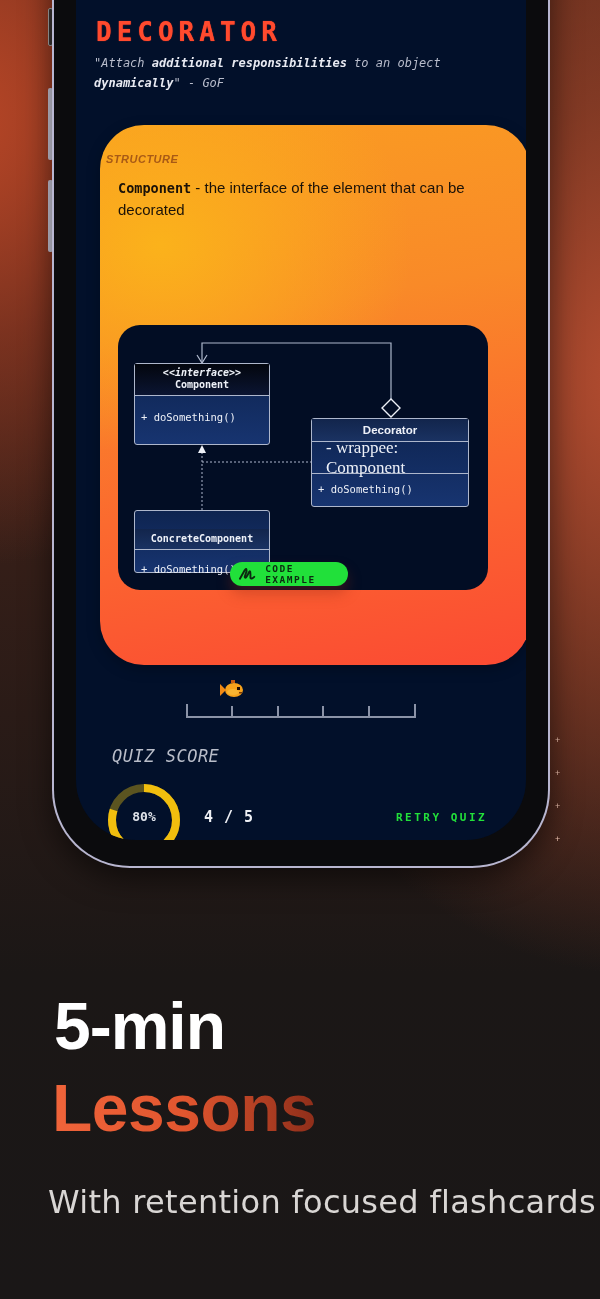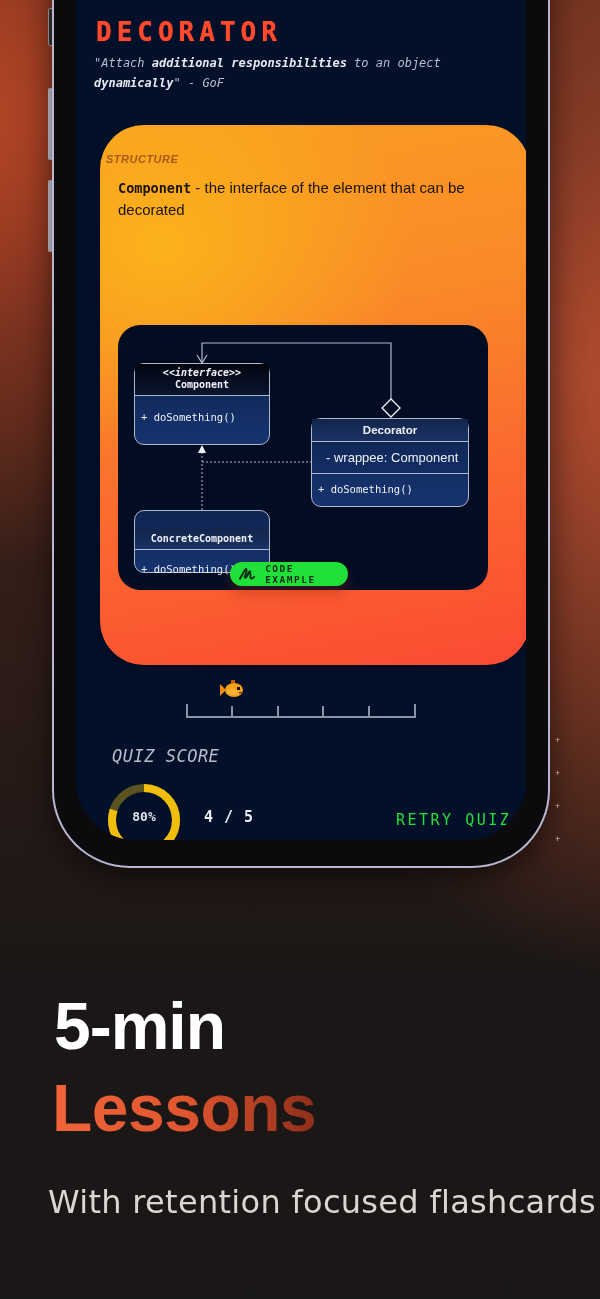--- a/index.html
+++ b/index.html
@@ -90,40 +90,40 @@
   
   .diagram {
     position: absolute; left: 18px; top: 200px;
     width: 370px; height: 265px;
     border-radius: 22px; background: #020d24;
     overflow: hidden;
   }
   .diagram svg { position: absolute; left: 0; top: 0; }
   .uml-box {
     position: absolute;
-    border: 1.5px solid #aeb7cc; border-radius: 10px;
+    border: 1.5px solid #aeb7cc; border-radius: 3px;
     background: linear-gradient(180deg, #0e2450 0%, #173470 100%);
     color: #eef1f8;
     font-family: "DejaVu Sans Mono", monospace;
   }
   .uml-head {
     text-align: center; font-size: 10px; font-weight: bold;
     border-bottom: 1.5px solid #aeb7cc; padding: 3px 0 4px;
     background: linear-gradient(180deg, #03060e 0%, #0b1532 100%);
     line-height: 12px;
   }
   .uml-head .stereo { font-style: italic; display: block; }
   .uml-row { font-size: 10.5px; padding: 0 6px; display: flex; align-items: center; }
   .uml-row.sep { border-bottom: 1.5px solid #aeb7cc; }
 
   .box-component { left: 16px; top: 38px; width: 136px; height: 82px; }
   .box-component .uml-row { height: 42px; }
   .box-decorator { left: 193px; top: 93px; width: 158px; height: 89px; }
   .box-decorator .uml-head { font-family: "Liberation Sans", sans-serif; font-size: 11.5px; padding: 5px 0; background: linear-gradient(180deg,#12254c,#1a3262); }
-  .box-decorator .r1 { height: 32px; font-family: Liberation Sans, sans-serif; font-size: 13px; padding-left: 14px; }
+  .box-decorator .r1 { height: 32px; font-family: Liberation Serif, serif; font-size: 17px; padding-left: 14px; }
   .box-decorator .r2 { height: 30px; }
   .box-concrete { left: 16px; top: 185px; width: 136px; height: 63px; }
   .box-concrete .uml-head { background: linear-gradient(180deg,#12254c,#1a3262); padding: 4px 12px; margin-top: 18px; }
   .box-concrete .uml-row { height: 38px; }
 
   
   .code-btn {
     position: absolute; left: 130px; top: 437px;
     width: 118px; height: 24px; border-radius: 12px;
     background: #21e03a;
@@ -151,21 +151,21 @@
     position: absolute; left: 30px; top: 869px; width: 76px; text-align: center;
     font-family: "DejaVu Sans Mono", monospace; font-weight: bold; font-size: 13px; color: #dfe3ea;
   }
   .score-frac {
     position: absolute; left: 128px; top: 868px;
     font-family: "DejaVu Sans Mono", monospace; font-weight: bold; font-size: 15px;
     color: #eef0f5; letter-spacing: 1px;
   }
   .retry-btn {
     position: absolute; left: 320px; top: 871px;
-    font-family: "DejaVu Sans Mono", monospace; font-weight: normal; font-size: 15px;
+    font-family: "DejaVu Sans Mono", monospace; font-weight: bold; font-size: 11px;
     letter-spacing: 2.5px; color: #22e03a; cursor: pointer;
   }
 
   
   .sparkle { position: absolute; color: #f3c7b5; font-size: 9px; line-height: 9px; }
 
   
   .headline-1 {
     position: absolute; left: 54px; top: 988px;
     font-size: 66px; font-weight: bold; color: #ffffff; letter-spacing: -1px;

